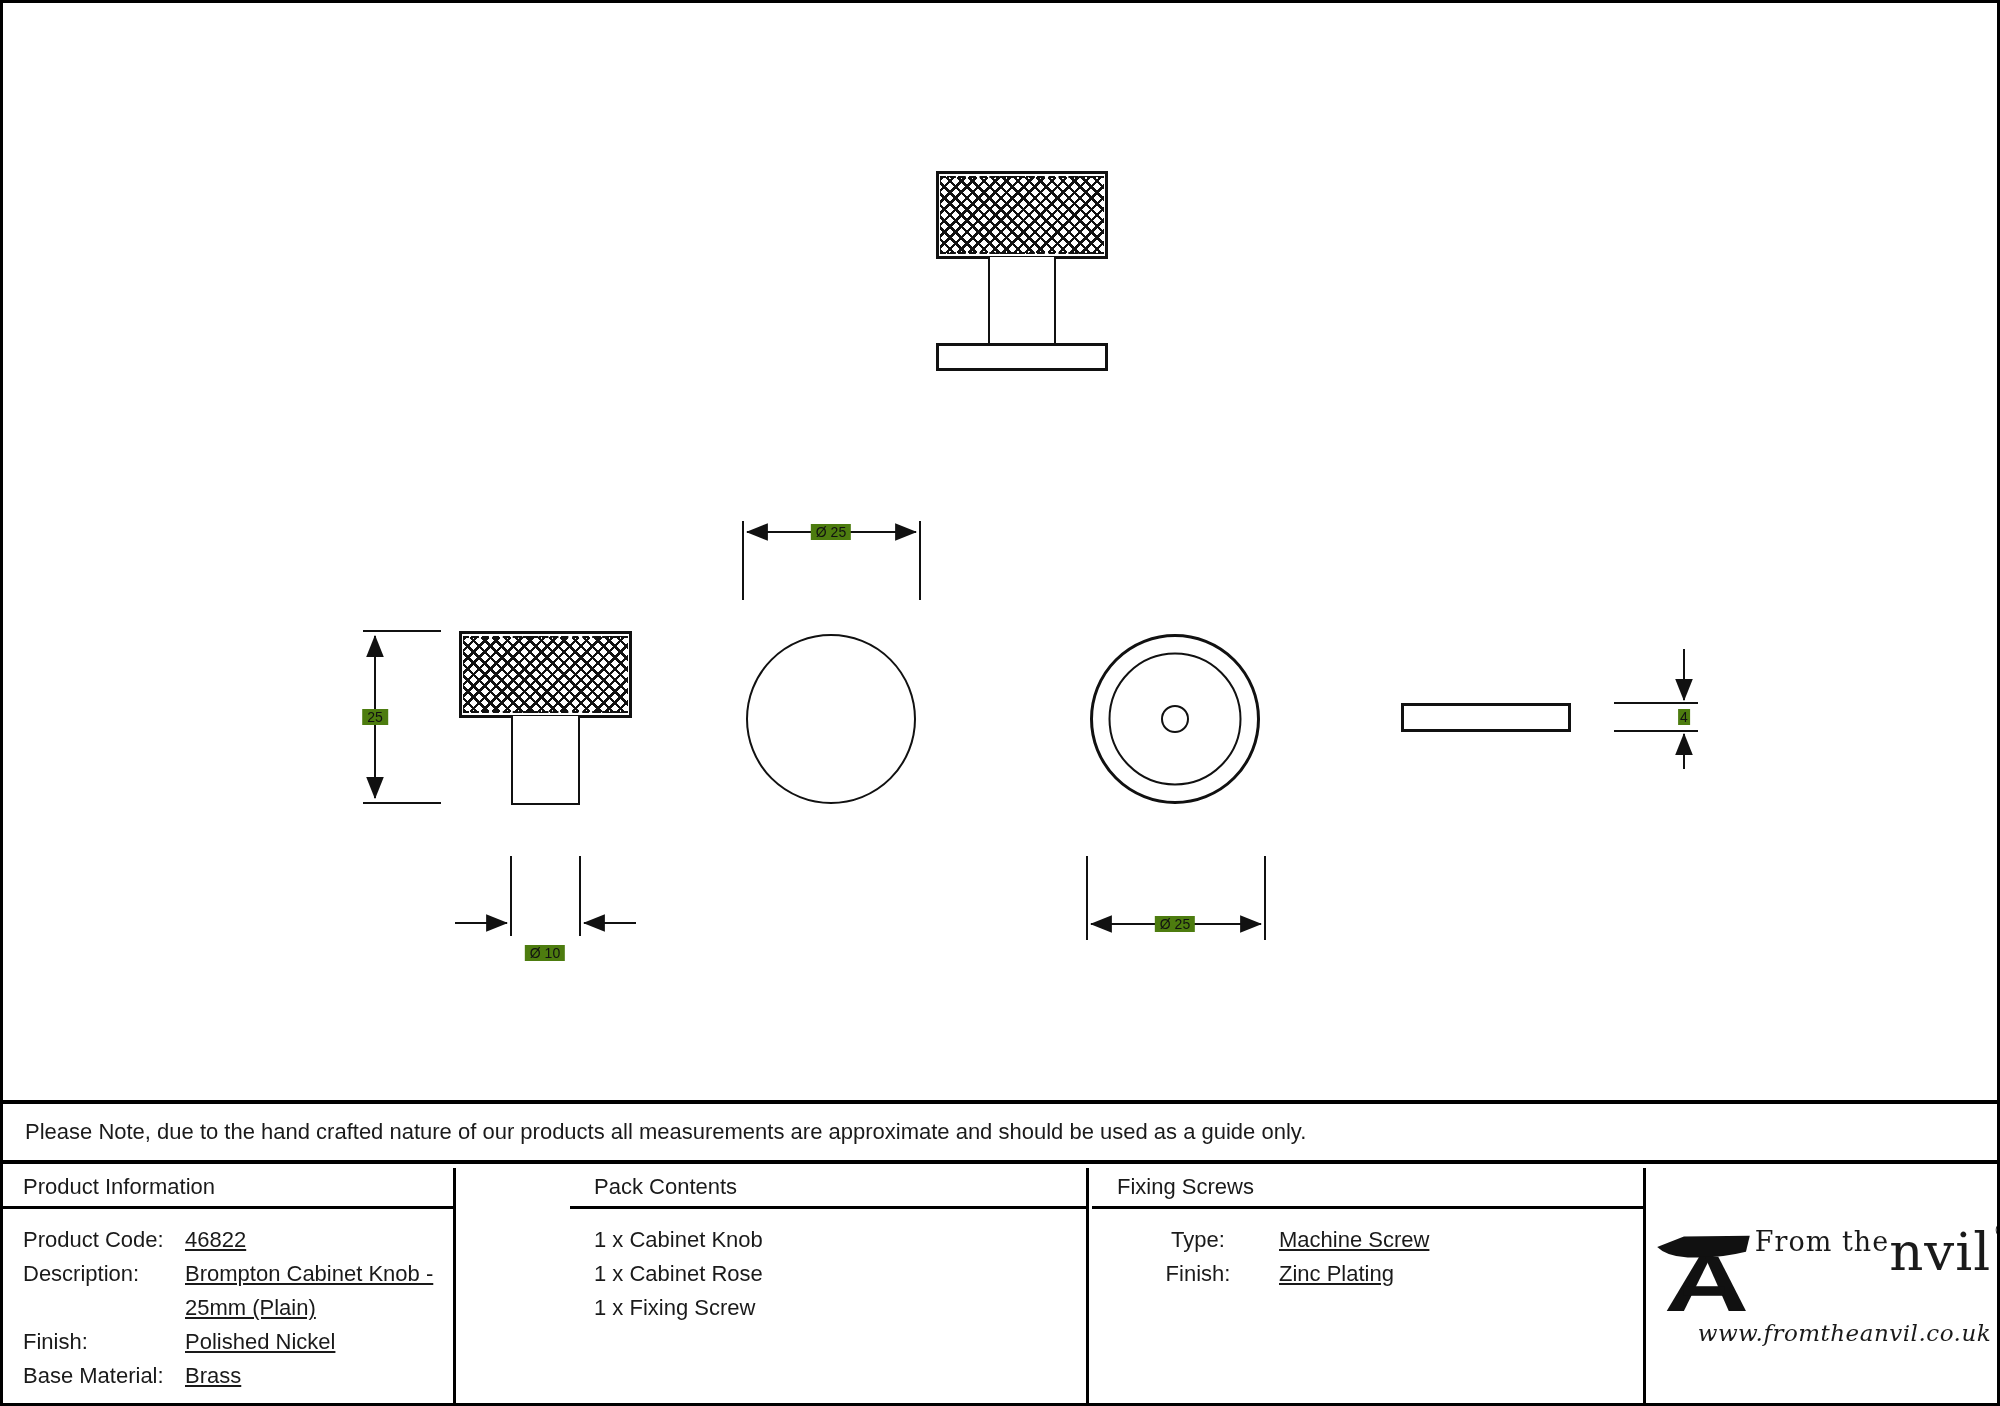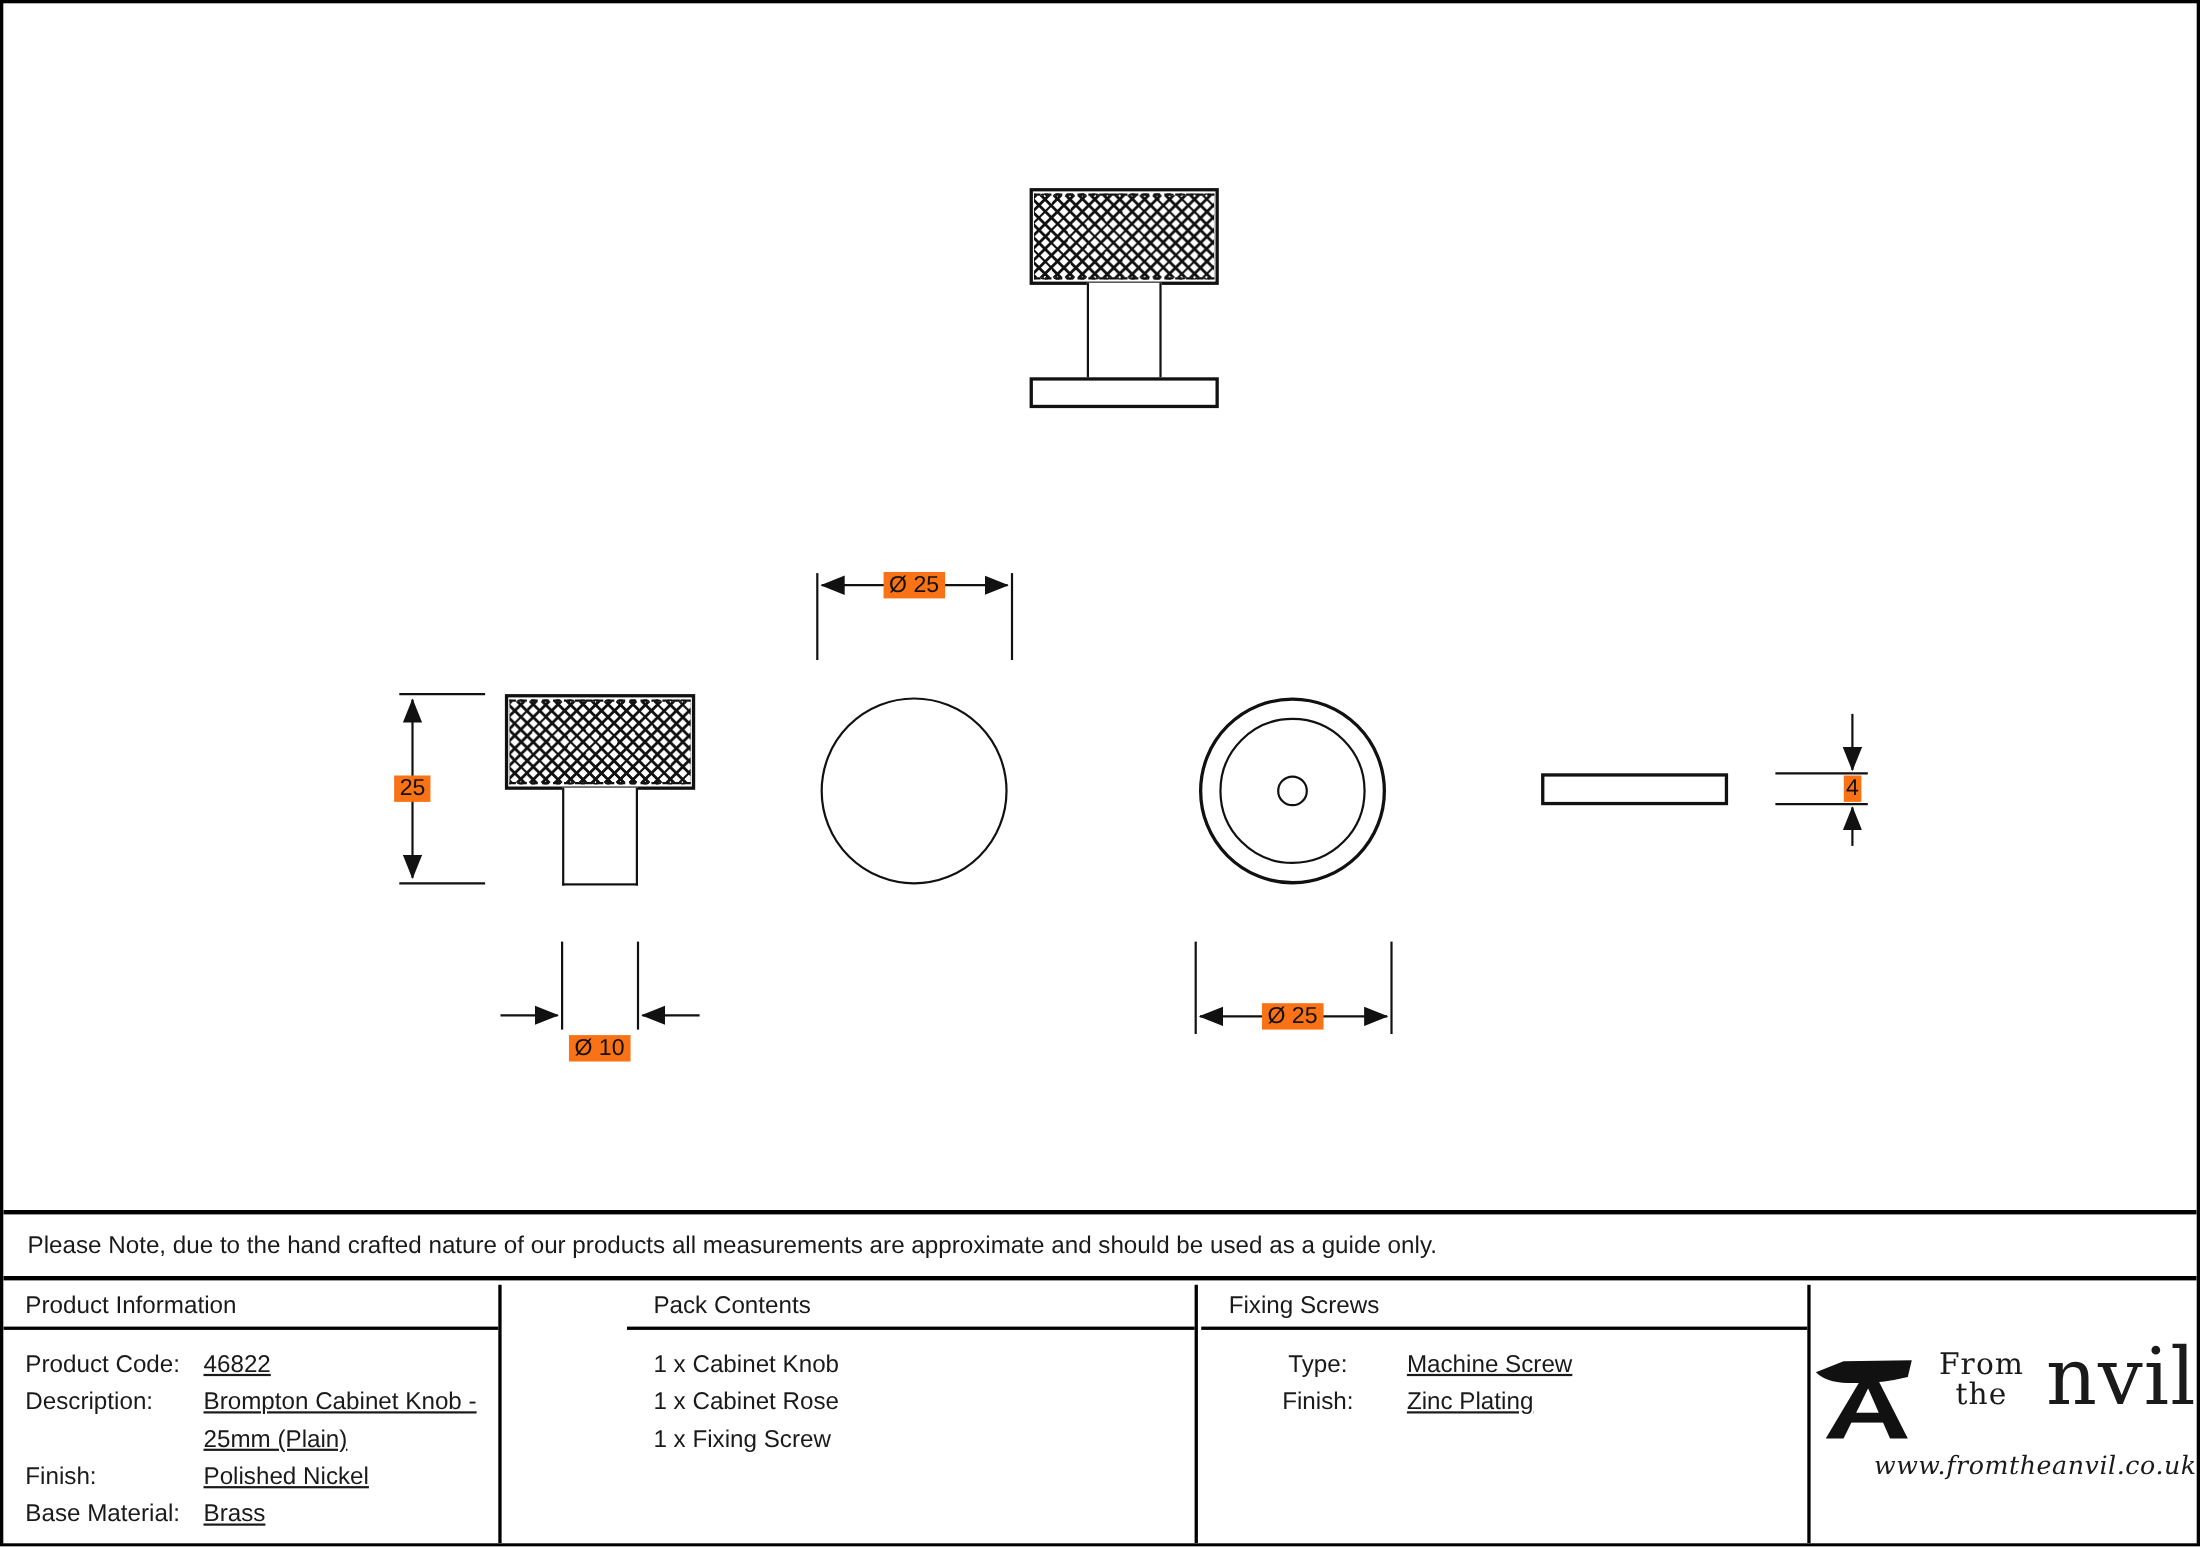--- a/index.html
+++ b/index.html
@@ -24,21 +24,21 @@
   .base{border:3px solid #111;background:#fff;}
   .circle{border:2px solid #111;border-radius:50%;background:#fff;}
   .circle.thick{border-width:3px;}
   .circle.thin{border-width:2px;}
   .center-abs{position:absolute;left:50%;top:50%;transform:translate(-50%,-50%);box-sizing:border-box;}
   .plate{border:3px solid #111;background:#fff;}
   svg.dims{position:absolute;left:0;top:0;}
   svg.dims line{stroke:#111;stroke-width:2;}
   .dim-label{
     position:absolute;transform:translate(-50%,-50%);
-    background:#f97316;padding:0 5px;font-size:21px;color:#111;white-space:nowrap;
+    background:#4d7c0f;padding:0 5px;font-size:14px;color:#111;white-space:nowrap;
   }
   
   .note-row{
     position:absolute;left:0;top:1097px;width:1994px;height:64px;
     border-top:4px solid #000;border-bottom:4px solid #000;box-sizing:border-box;
     display:flex;align-items:center;padding-left:22px;font-size:22px;
   }
   
   .info-table{position:absolute;left:0;top:1165px;width:1994px;bottom:0;}
   .col{position:absolute;top:0;bottom:0;box-sizing:border-box;}
@@ -53,21 +53,21 @@
   .col-body{padding:14px 10px 0 22px;font-size:22px;line-height:34px;}
   .kv{display:flex;}
   .kv .k{flex:0 0 162px;}
   .kv .v{max-width:340px;text-decoration:underline;}
   
   .logo{text-align:center;}
   .logo-top{position:relative;display:inline-flex;align-items:flex-start;}
   .anvil-svg{display:block;margin-top:2px;}
   .logo-words{display:flex;align-items:flex-start;margin-left:4px;}
   .from-the{font-family:"DejaVu Serif",serif;font-size:27px;line-height:27px;margin-top:2px;letter-spacing:1px;}
-  .brand-rest{font-family:"DejaVu Serif",serif;font-size:72px;line-height:56px;margin-top:-2px;letter-spacing:1px;}
+  .brand-rest{font-family:"DejaVu Serif",serif;font-size:53px;line-height:56px;margin-top:-2px;letter-spacing:1px;}
   .reg{position:absolute;right:-20px;top:-6px;font-family:"DejaVu Serif",serif;font-size:18px;}
   .logo-url{
     font-family:"DejaVu Serif",serif;font-style:italic;font-size:23px;
     margin-top:4px;letter-spacing:0.5px;text-align:right;
   }
 </style>
 </head>
 <body>
 
 <div class="page">

